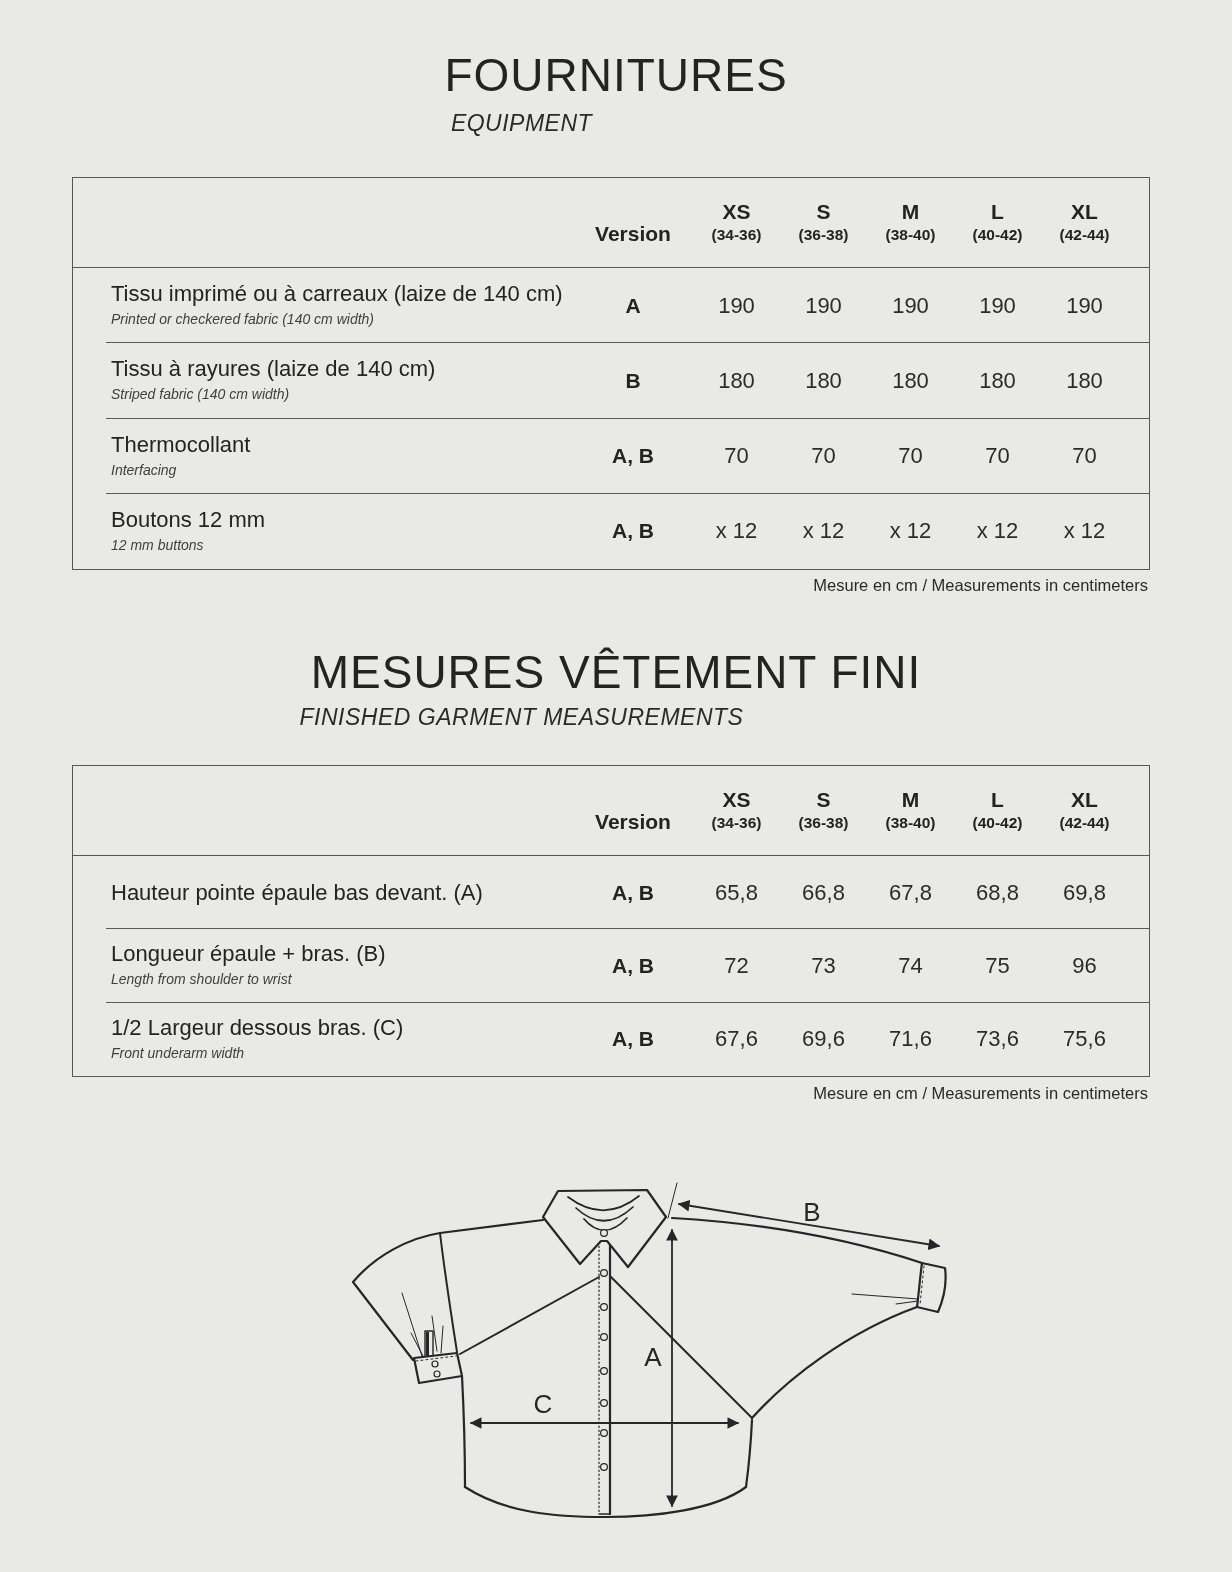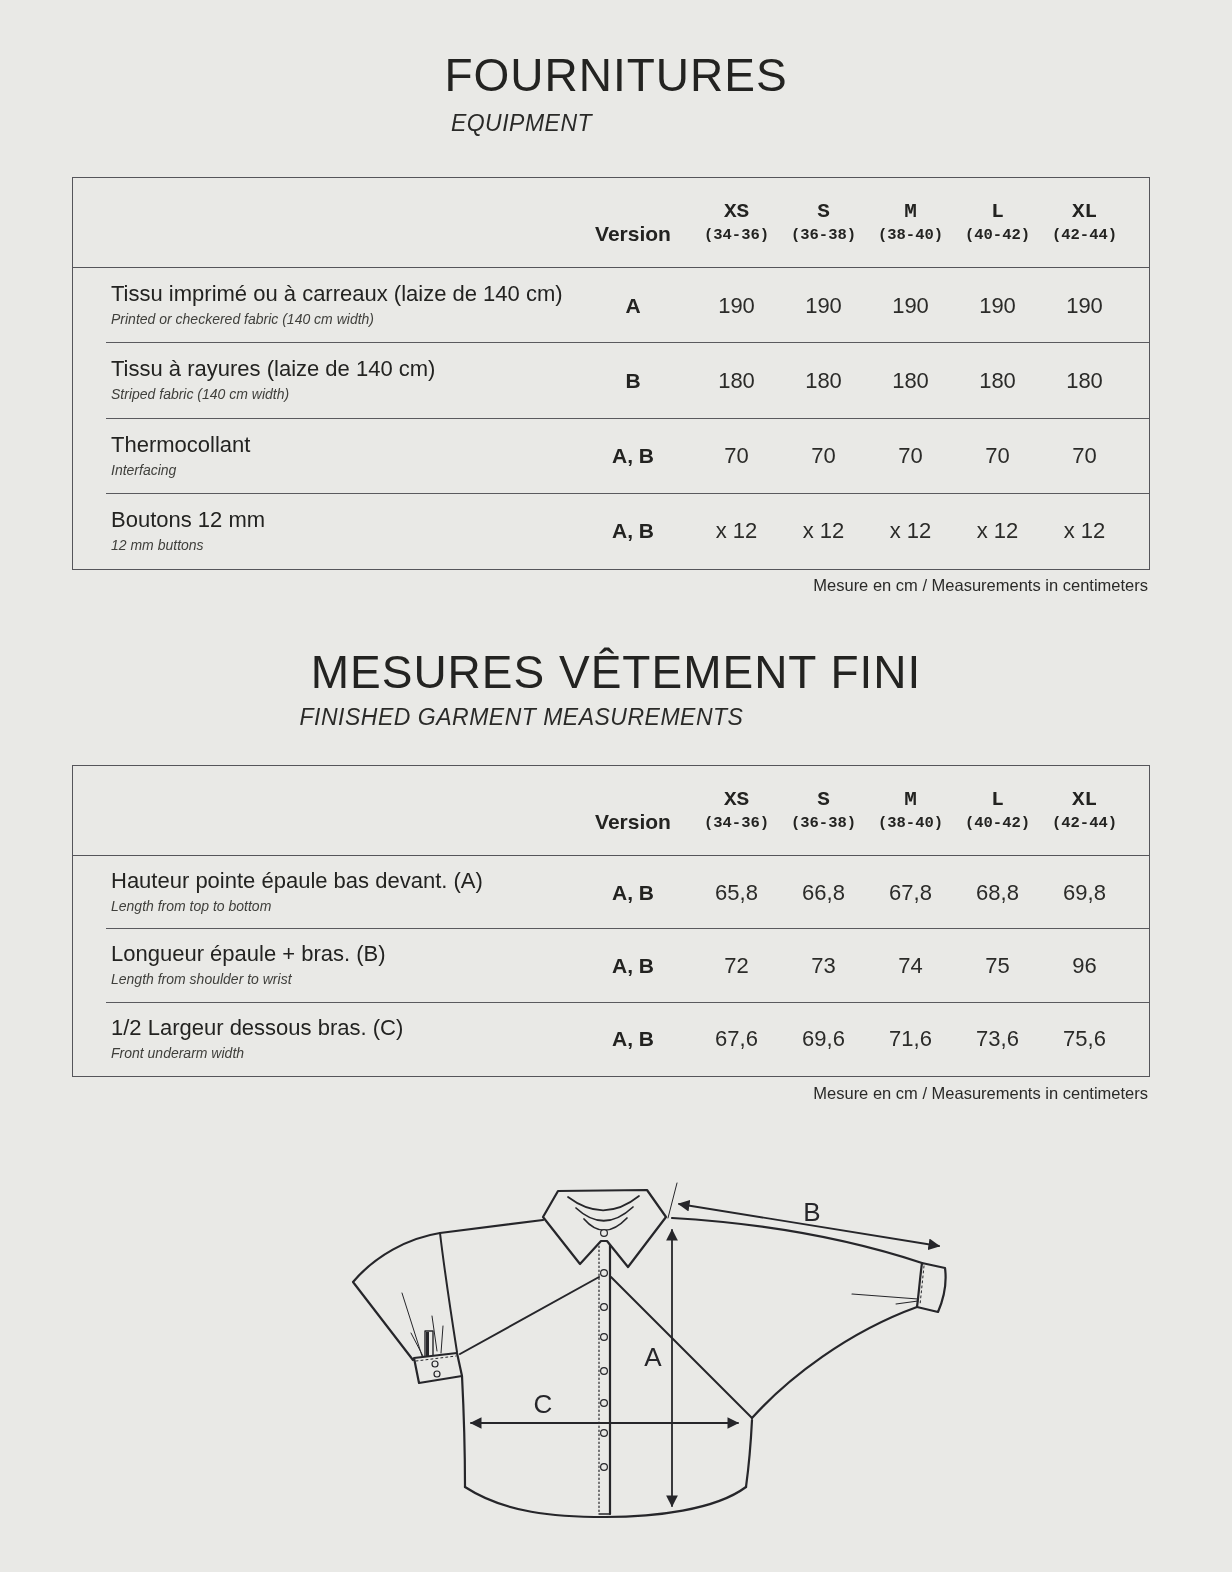--- a/index.html
+++ b/index.html
@@ -32,21 +32,21 @@
   .trow.rl::before{
     content:"";position:absolute;top:-1px;left:33px;right:0;
     border-top:1.3px solid #5a5a5e;
   }
   .cell-desc{padding-left:38px;}
   .fr{font-size:22px;line-height:27px;color:#232321;}
   .en{font-size:14px;line-height:24px;font-style:italic;color:#3f3f3b;}
   .cell-ver{text-align:center;font-weight:bold;font-size:21px;}
   .cell-val{text-align:center;font-size:22px;color:#2b2b29;}
   .verh{text-align:center;font-weight:bold;font-size:21px;transform:translateY(11px);}
-  .szc{text-align:center;font-family:Liberation Mono, monospace;}
+  .szc{text-align:center;}
   .sz{font-weight:bold;font-size:21px;line-height:23px;}
   .rg{font-weight:bold;font-size:15.5px;line-height:20px;margin-top:2px;}
   .note{
     left:72px;width:1076px;text-align:right;
     font-size:16.5px;color:#2a2a28;
   }
   .drawing{left:340px;top:1180px;width:640px;height:392px;}
   svg text{font-family:"Liberation Sans",sans-serif;}
 </style>
 </head>
@@ -161,21 +161,20 @@
       </div>
     <div class="szc">
         <div class="sz">XL</div>
         <div class="rg">(42-44)</div>
       </div>
   </div>
 
   <div class="trow">
     <div class="cell-desc">
         <div class="fr">Hauteur pointe épaule bas devant. (A)</div>
-        <div class="en">Length from top to bottom</div>
       </div>
     <div class="cell-ver">A, B</div>
     <div class="cell-val">65,8</div>
     <div class="cell-val">66,8</div>
     <div class="cell-val">67,8</div>
     <div class="cell-val">68,8</div>
     <div class="cell-val">69,8</div>
   </div>
 
   <div class="trow rl">

